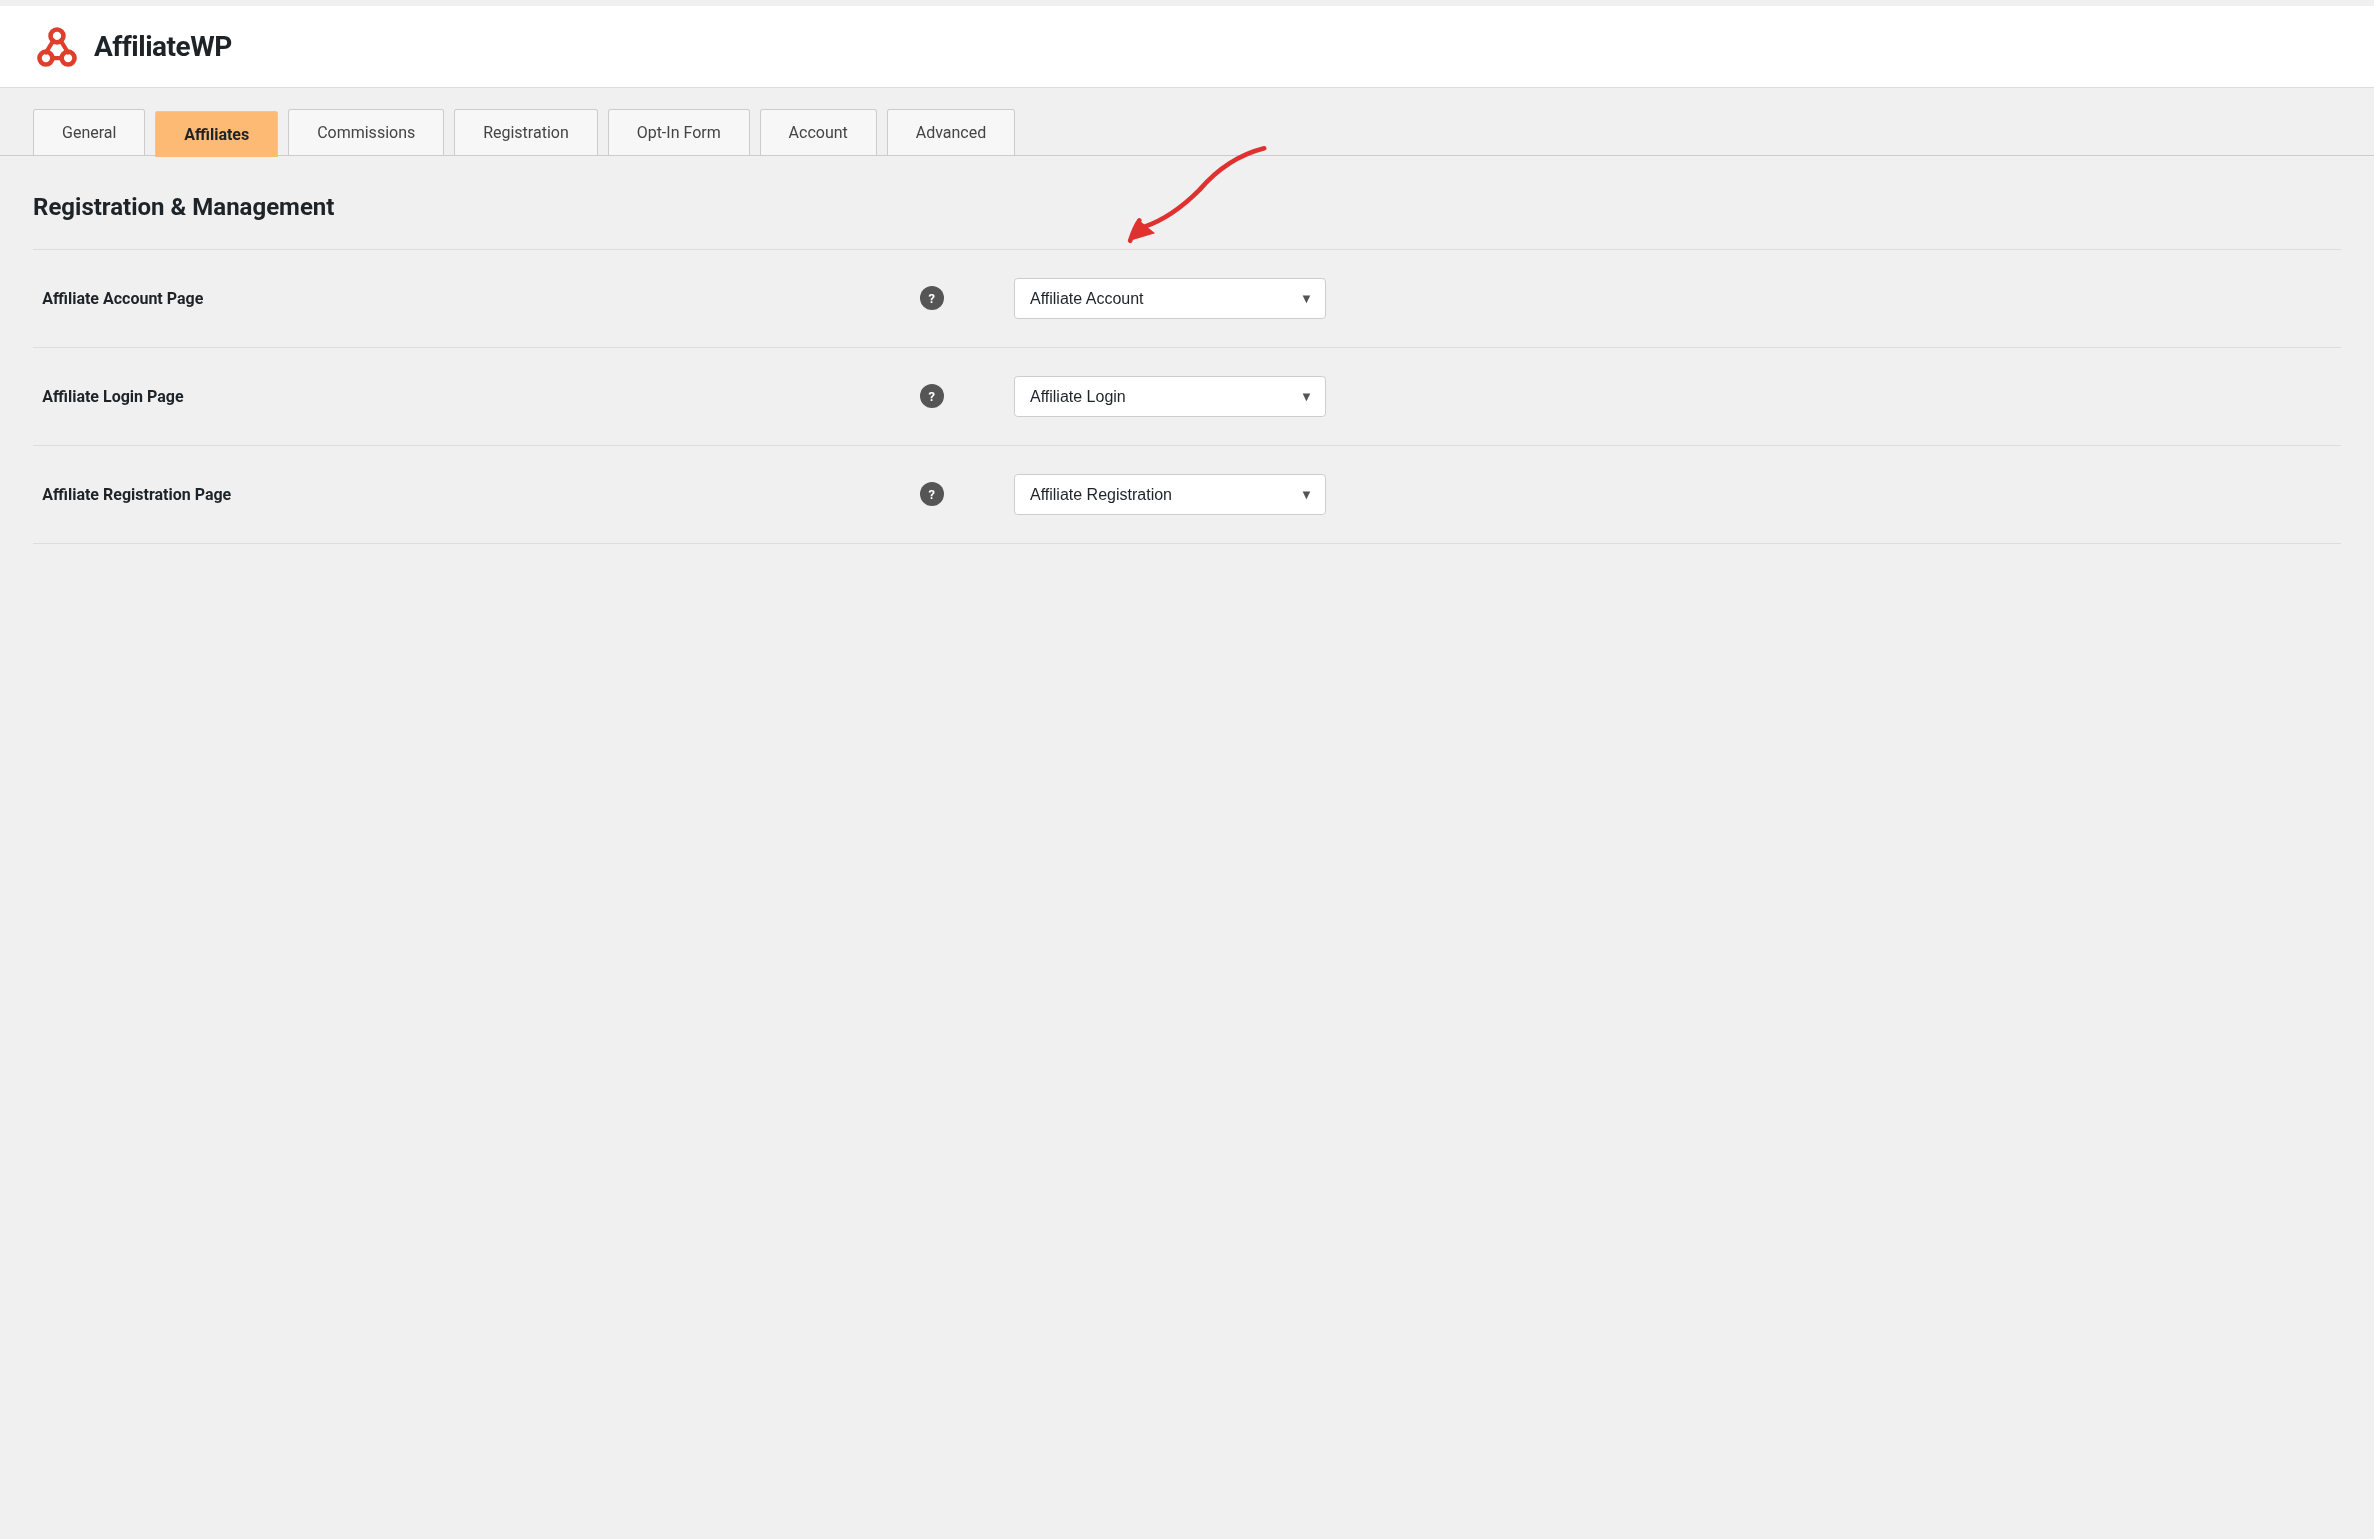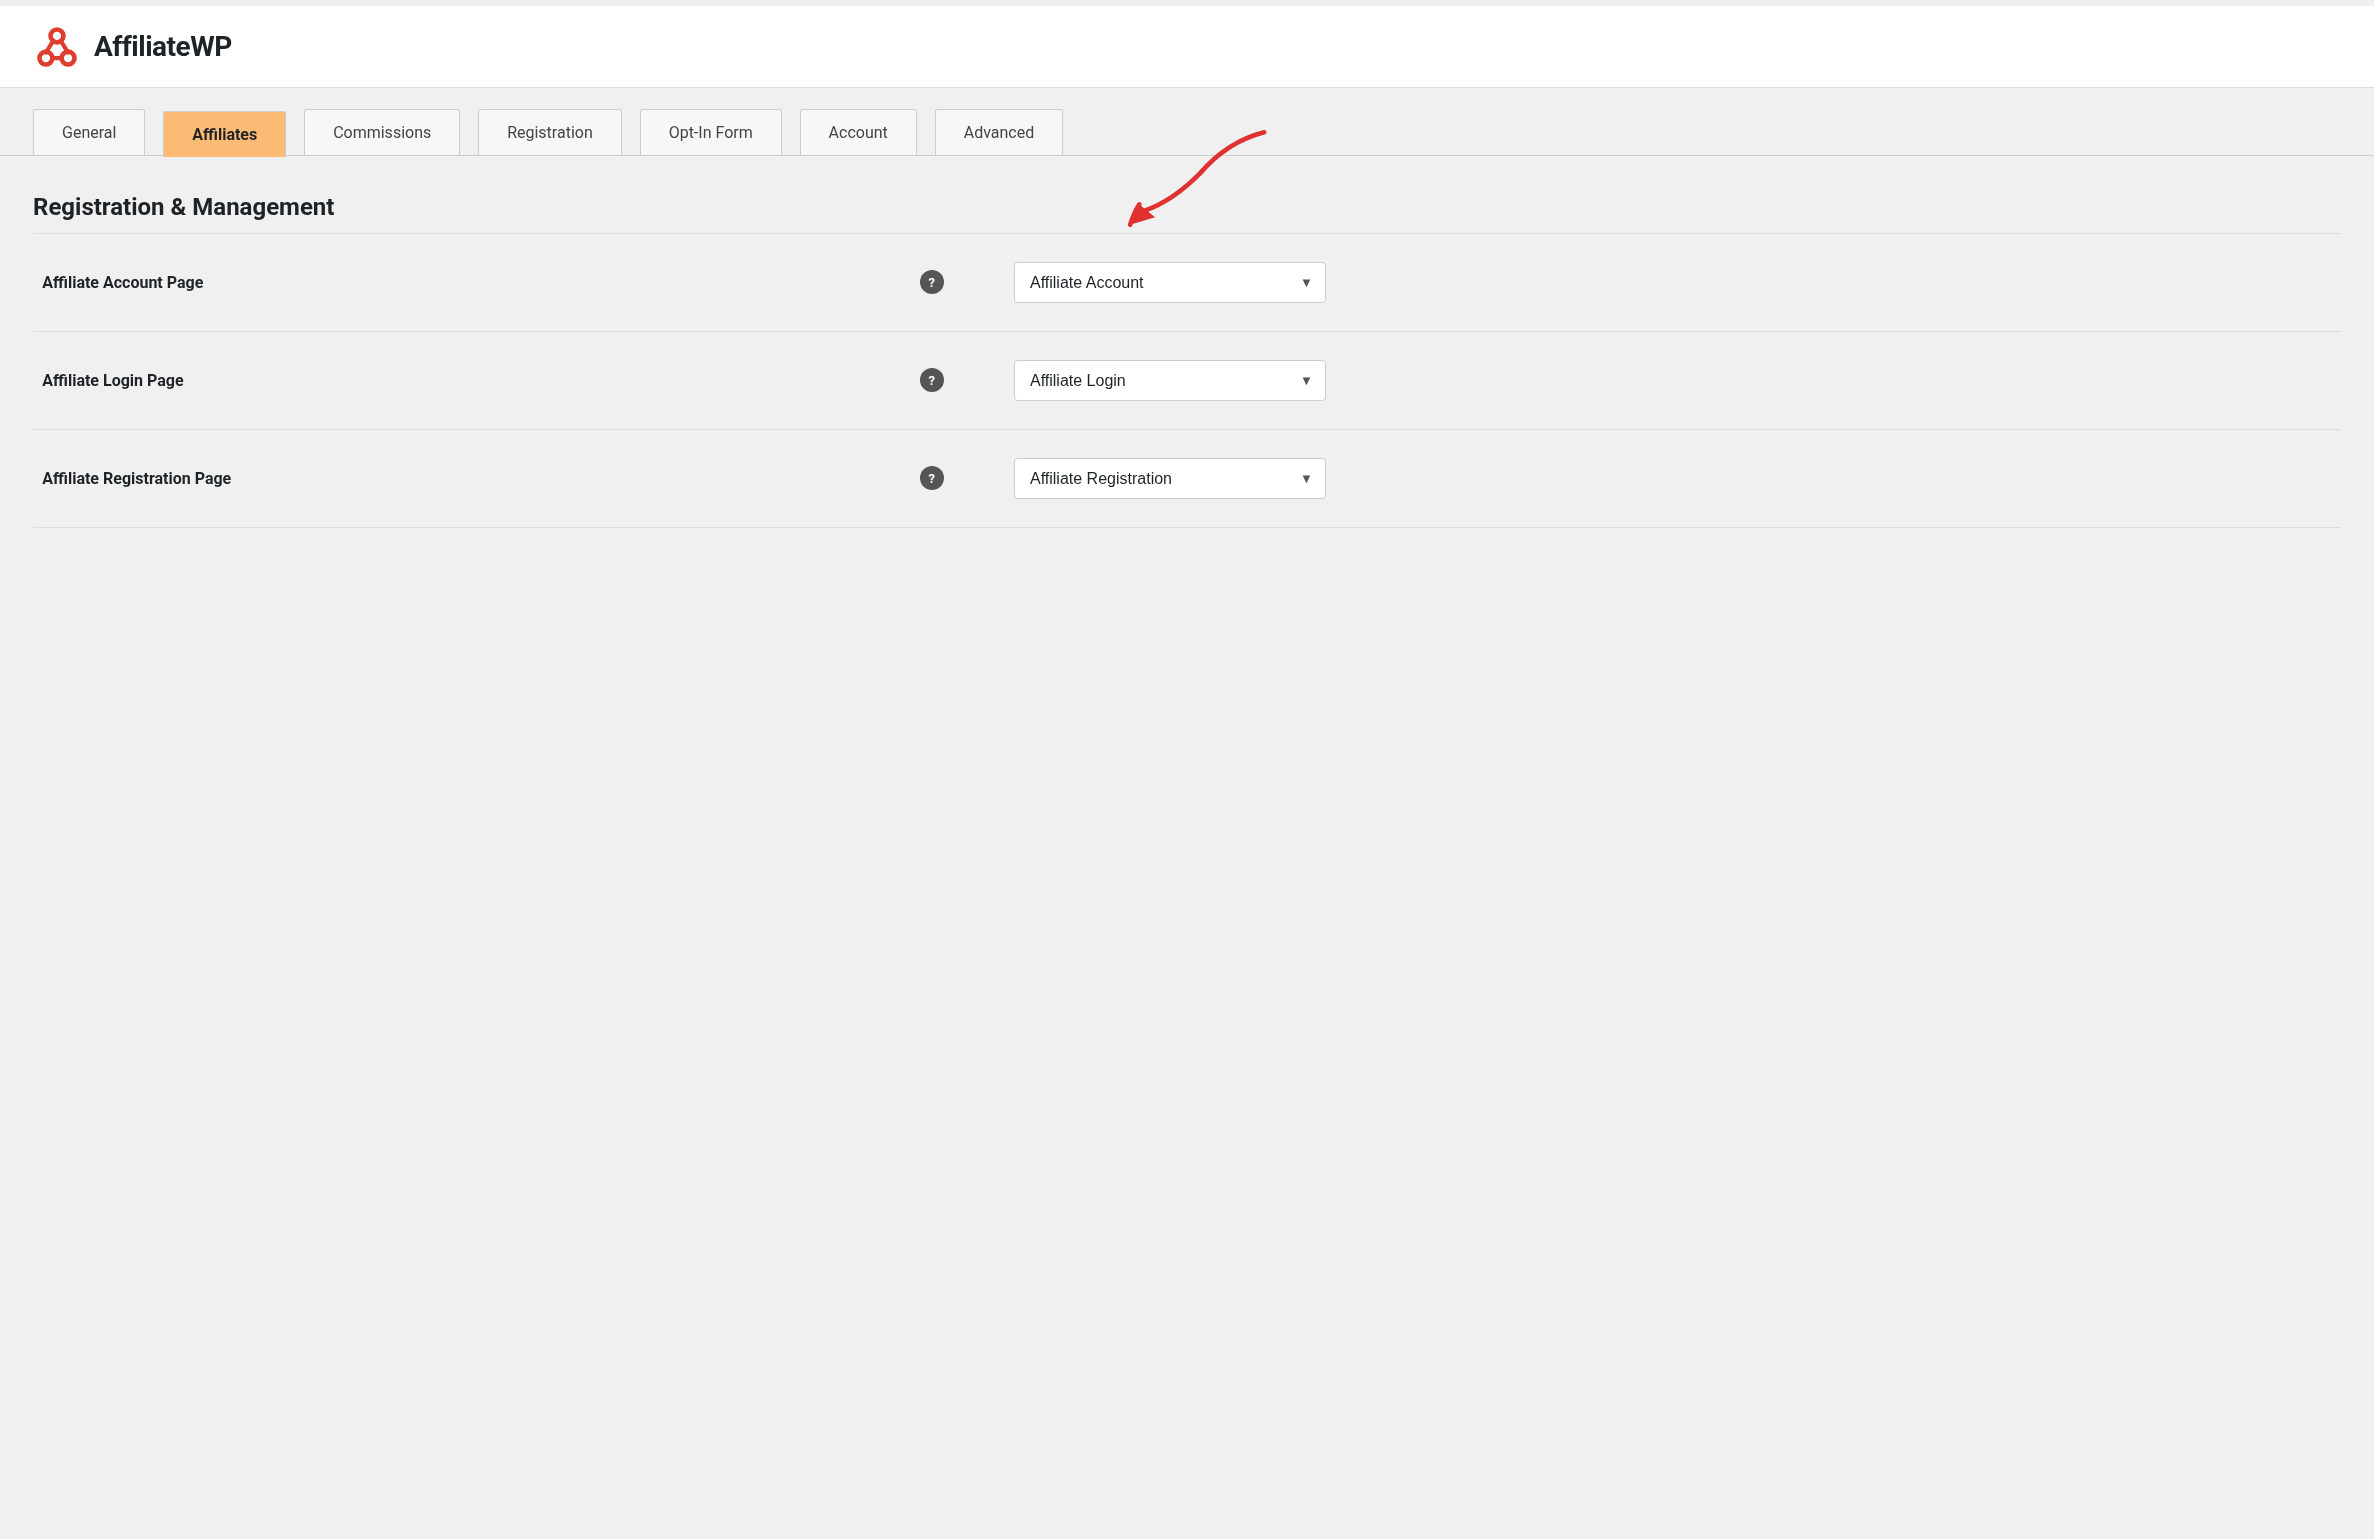--- a/index.html
+++ b/index.html
@@ -35,21 +35,21 @@
       font-weight: 700;
       color: #1d2327;
       letter-spacing: -0.5px;
     }
 
     .nav-tabs {
       background: #f0f0f0;
       border-bottom: 1.9px solid #ccc;
       display: flex;
       padding: 20.4px 33px 0 33px;
-      gap: 16px;
+      gap: 8px;
       text-align: center;
     }
 
     .nav-tab {
       padding: 13px 28px;
       font-size: 16px;
       cursor: pointer;
       border: 0.9px solid #ccc;
       border-bottom: none;
       background: #f7f7f7;
@@ -72,21 +72,21 @@
     .content {
       background: #f0f0f0;
       padding: 37px 33px;
       min-height: calc(100vh - 186px);
     }
 
     .section-title {
       font-size: 24px;
       font-weight: 700;
       color: #1d2327;
-      margin-bottom: 12px;
+      margin-bottom: 28px;
     }
 
     .settings-table {
       width: 100%;
       border-collapse: collapse;
     }
 
     .settings-row {
       border-top: 0.9px solid #ddd;
       background: #f0f0f0;

